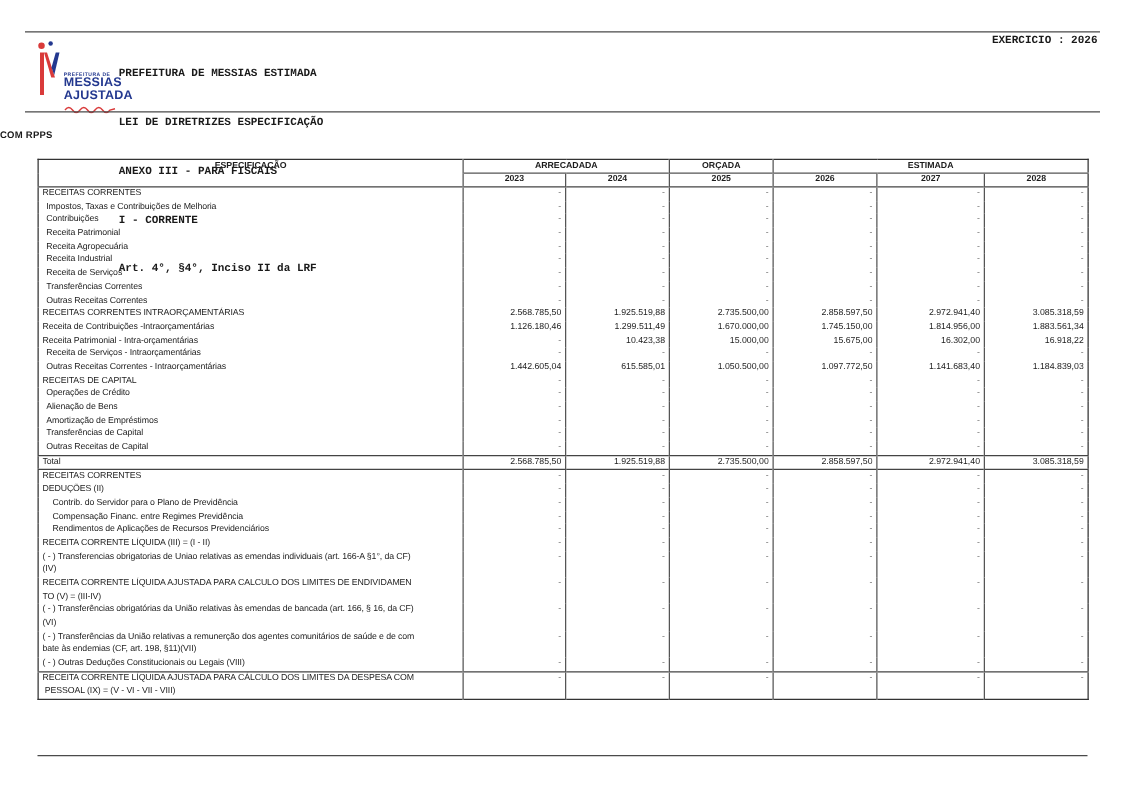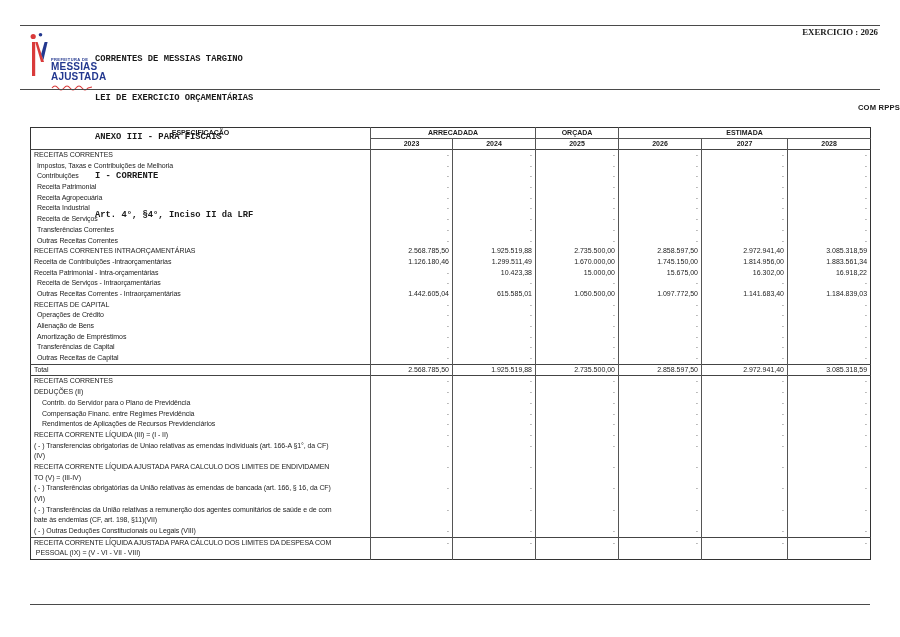--- a/index.html
+++ b/index.html
@@ -22,27 +22,27 @@
   .logo-slogan { display:block; margin-top:1px; }
 
   
   .org-block {
     position:absolute; left:95px; top:27px;
     font-family:"Liberation Mono","DejaVu Sans Mono", monospace;
     font-weight:bold; font-size:8.8px; line-height:13px; white-space:pre;
   }
   .exercise {
     position:absolute; right:22px; top:27px;
-    font-family:Liberation Serif, serif;
+    font-family:Liberation Mono, monospace;
     font-weight:bold; font-size:8.8px;
   }
 
   .report-title {
     position:absolute; left:0; right:0; top:103px;
-    text-align:right; font-weight:bold; font-size:7.6px; letter-spacing:.2px;
+    text-align:left; font-weight:bold; font-size:7.6px; letter-spacing:.2px;
   }
 
   
   table.fiscal {
     position:absolute; left:30px; top:127px; width:840px;
     border-collapse:collapse; table-layout:fixed;
     font-size:7px; color:#1c1c1c; border:1.2px solid #333;
   }
   table.fiscal col.c-spec { width:340px; }
   table.fiscal col.c-y    { width:83px; }
@@ -81,22 +81,22 @@
       <div class="logo-caption">PREFEITURA DE</div>
       <div class="logo-name">MESSIAS</div>
       <div class="logo-name">AJUSTADA</div>
       <svg class="logo-slogan" width="42" height="8" viewBox="0 0 42 8">
         <path d="M1 5 Q4 1 7 5 T13 5 T19 5 T25 5 T31 5 T37 5 L41 4" fill="none" stroke="#d93a3a" stroke-width="1.1"></path>
       </svg>
     </div>
   </div>
 
   <div class="org-block">
-    <div>CORRENTES DE MESSIAS TARGINO</div>
-    <div>LEI DE EXERCICIO ORÇAMENTÁRIAS</div>
+    <div>PREFEITURA DE MESSIAS ESTIMADA</div>
+    <div>LEI DE DIRETRIZES ESPECIFICAÇÃO</div>
     <div>ANEXO III - PARA FISCAIS</div>
     <div>I - CORRENTE</div>
     <div>Art. 4°, §4°, Inciso II da LRF</div>
   </div>
 
   <div class="exercise">EXERCICIO : 2026</div>
 
   <div class="rule rule-mid"></div>
 
   <div class="report-title">COM RPPS</div>

